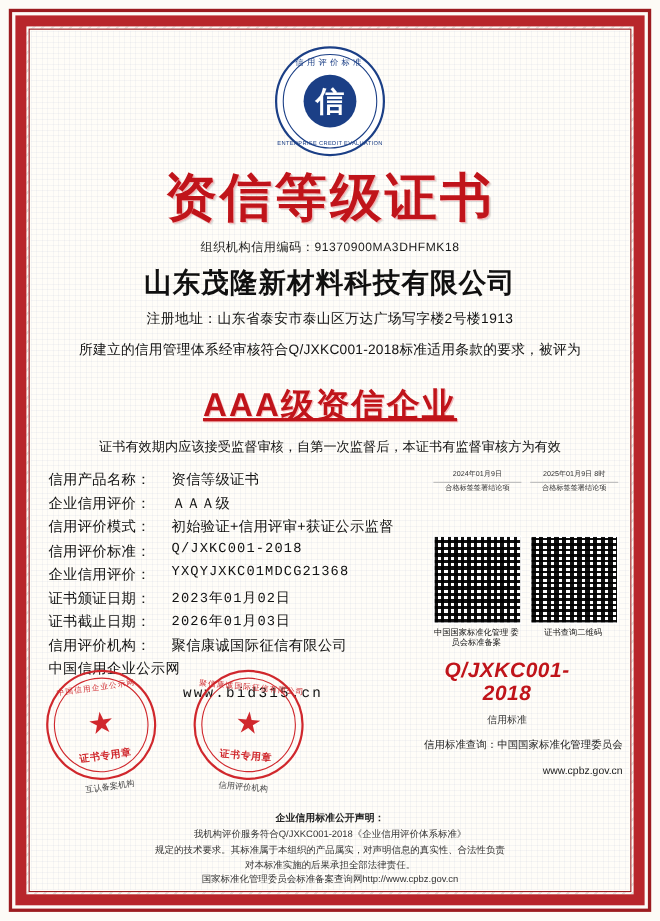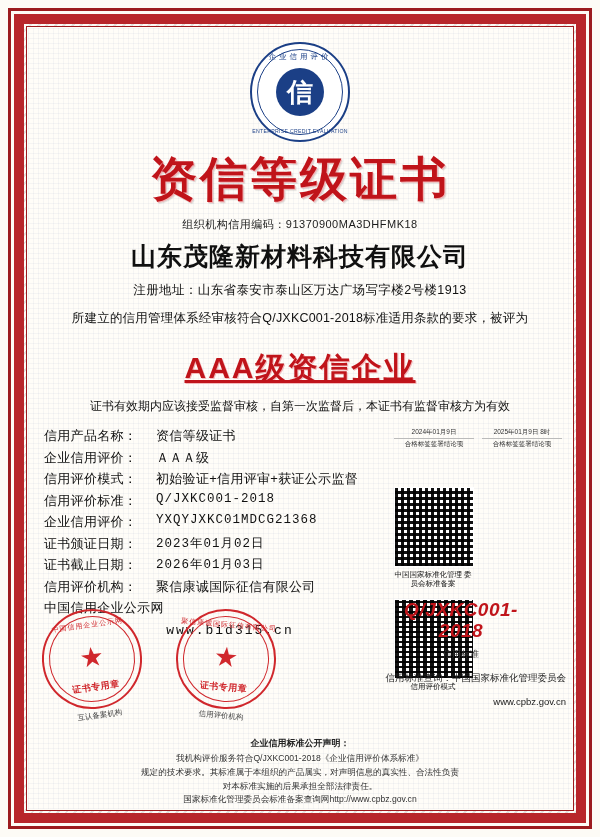--- a/index.html
+++ b/index.html
@@ -114,21 +114,21 @@
   .row .v.mono{font-family:"Liberation Mono","DejaVu Sans Mono",monospace;font-size:12.5px;letter-spacing:1px;}
   .website{
     text-align:center;margin-top:6px;margin-right:150px;
     font-family:"Liberation Mono","DejaVu Sans Mono",monospace;
     font-size:13px;letter-spacing:2px;color:#111;
   }
 
   
   .qr-area{
     position:absolute;right:0;top:60px;width:172px;
-    display:flex;gap:10px;flex-direction:column;
+    display:flex;gap:10px;
   }
   .qr-box{width:78px;text-align:center;}
   .qr{
     width:78px;height:78px;
     background-color:#fff;
     background-image:
       repeating-linear-gradient(0deg,#111 0 3px,#fff 3px 6px),
       repeating-linear-gradient(90deg,#111 0 3px,#fff 3px 6px);
     background-blend-mode:multiply;
     border:1px solid #fff;
@@ -205,21 +205,21 @@
   <div class="frame-outer"></div>
   <div class="frame-mid"></div>
   <div class="frame-inner"></div>
   <div class="guilloche"></div>
 
   <div class="content">
 
     <div class="emblem-wrap">
       <div class="emblem">
         <div class="ring2"></div>
-        <div class="arc-top">企业信用评价</div>
+        <div class="arc-top">信用评价标准</div>
         <div class="core">信</div>
         <div class="arc-bot">ENTERPRISE CREDIT EVALUATION</div>
       </div>
     </div>
 
     <div class="main-title">资信等级证书</div>
     <div class="org-code">组织机构信用编码：91370900MA3DHFMK18</div>
     <div class="company">山东茂隆新材料科技有限公司</div>
     <div class="addr">注册地址：山东省泰安市泰山区万达广场写字楼2号楼1913</div>
     <div class="statement">所建立的信用管理体系经审核符合Q/JXKC001-2018标准适用条款的要求，被评为</div>
@@ -240,21 +240,21 @@
       </div>
 
       <div class="qr-area">
         <div class="qr-box">
           <div class="qr"></div>
           <div class="qr-cap">中国国家标准化管理
 委员会标准备案</div>
         </div>
         <div class="qr-box">
           <div class="qr alt"></div>
-          <div class="qr-cap">信用评价模式</div>
+          <div class="qr-cap">证书查询二维码</div>
         </div>
       </div>
 
       <div class="row">
         <div class="k">信用产品名称：</div>
         <div class="v">资信等级证书</div>
       </div>
       <div class="row">
         <div class="k">企业信用评价：</div>
         <div class="v">ＡＡＡ级</div>

